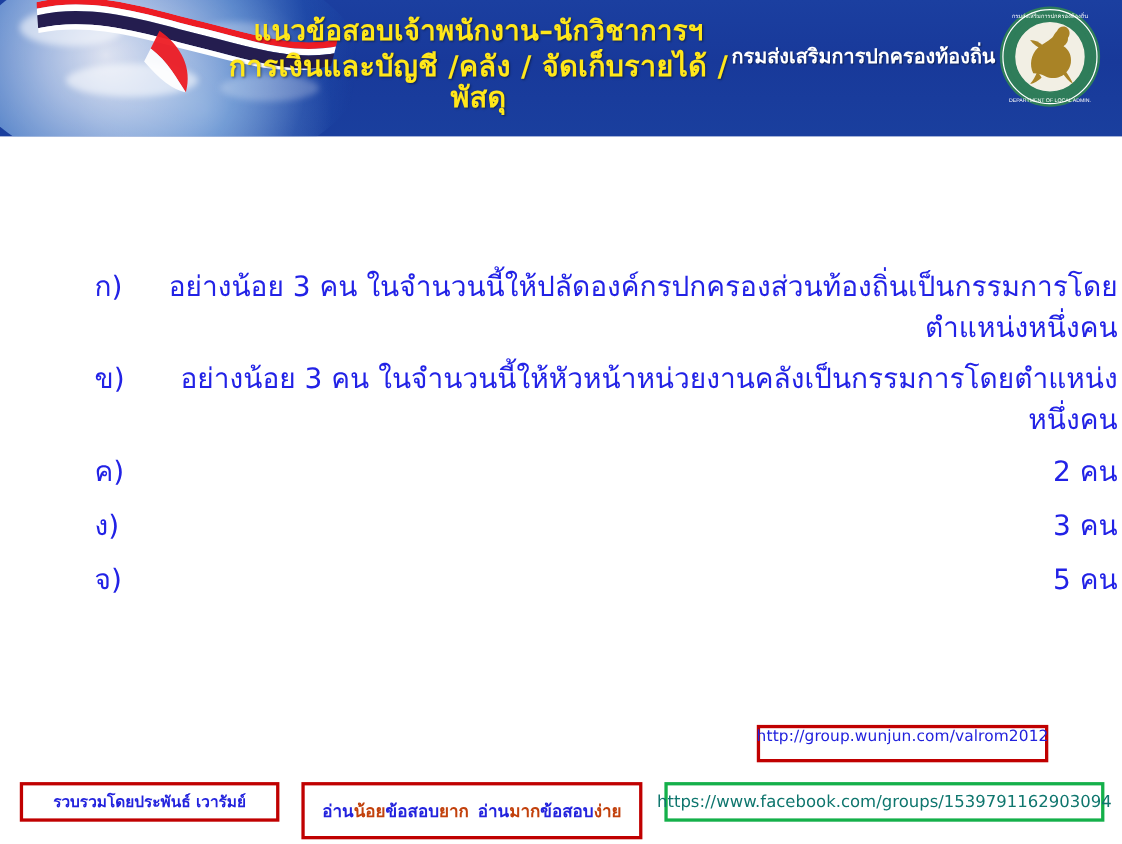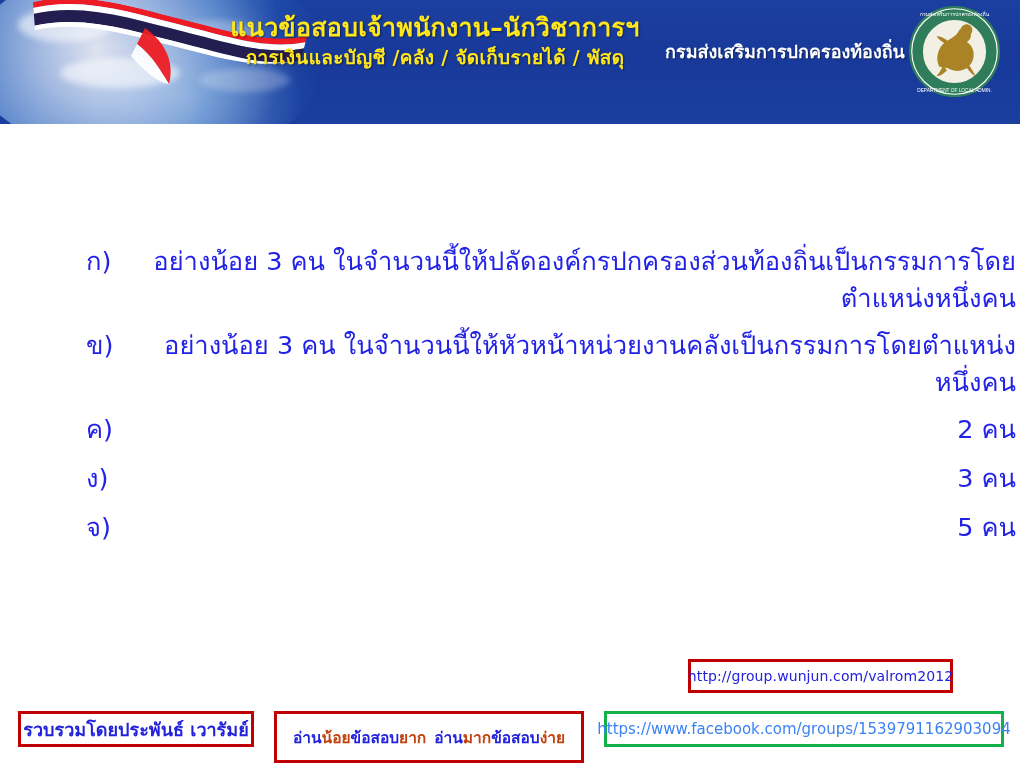--- a/index.html
+++ b/index.html
@@ -46,21 +46,21 @@
     position: absolute;
     left: 195px; top: 14px;
     width: 480px;
     text-align: center;
     color: #ffe71a;
     font-weight: bold;
     line-height: 1.08;
     text-shadow: 1px 1px 2px rgba(0,0,0,0.45);
   }
   .banner-line1 { font-size: 25px; letter-spacing: .3px; }
-  .banner-line2 { font-size: 19px; margin-top: 6px; letter-spacing: .3px; }
+  .banner-line2 { font-size: 26px; margin-top: 6px; letter-spacing: .3px; }
 
   .dept-wrap {
     position: absolute;
     left: 655px; top: 42px;
     width: 260px;
     color: #ffffff;
     text-align: center;
     line-height: 1.12;
   }
   .dept-th { font-size: 18px; font-weight: bold; text-shadow: 1px 1px 1px rgba(0,0,0,.4); }
@@ -100,33 +100,33 @@
   .opt-text  { flex: 1 1 auto; text-align: right; }
   .opt-short { margin-bottom: 12px; }
 
   
   .url-box {
     position: absolute;
     left: 688px; top: 659px;
     width: 265px; height: 34px;
     border: 3px solid #c00000;
     background: #ffffff;
-    display: flex; align-items: center; justify-content: center;
+    display: flex; align-items: flex-start; justify-content: center;
   }
   .url-box span { color: #2222dd; font-size: 14px; letter-spacing: .1px; }
 
   .credit-box {
     position: absolute;
     left: 18px; top: 711px;
     width: 236px; height: 36px;
     border: 3px solid #c00000;
     background: #ffffff;
     display: flex; align-items: center; justify-content: center;
   }
-  .credit-box span { color: #2222dd; font-size: 18px; font-weight: bold; }
+  .credit-box span { color: #2222dd; font-size: 14px; font-weight: bold; }
 
   .slogan-box {
     position: absolute;
     left: 274px; top: 711px;
     width: 310px; height: 52px;
     border: 3px solid #c00000;
     background: #ffffff;
     display: flex; align-items: center; justify-content: center;
   }
   .slogan-box .seg { font-size: 15.5px; font-weight: bold; }
@@ -135,21 +135,21 @@
   .seg-gap  { display: inline-block; width: 8px; }
 
   .fb-box {
     position: absolute;
     left: 604px; top: 711px;
     width: 400px; height: 36px;
     border: 3px solid #14b04a;
     background: #ffffff;
     display: flex; align-items: center; justify-content: center;
   }
-  .fb-box span { color: #3b82f6; font-size: 15px; }
+  .fb-box span { color: #0f766e; font-size: 15px; }
 </style>
 </head>
 <body>
 
 <div class="banner">
   <div class="banner-sky"></div>
   <div class="cloud c1"></div>
   <div class="cloud c2"></div>
   <div class="cloud c3"></div>
   <div class="cloud c4"></div>

